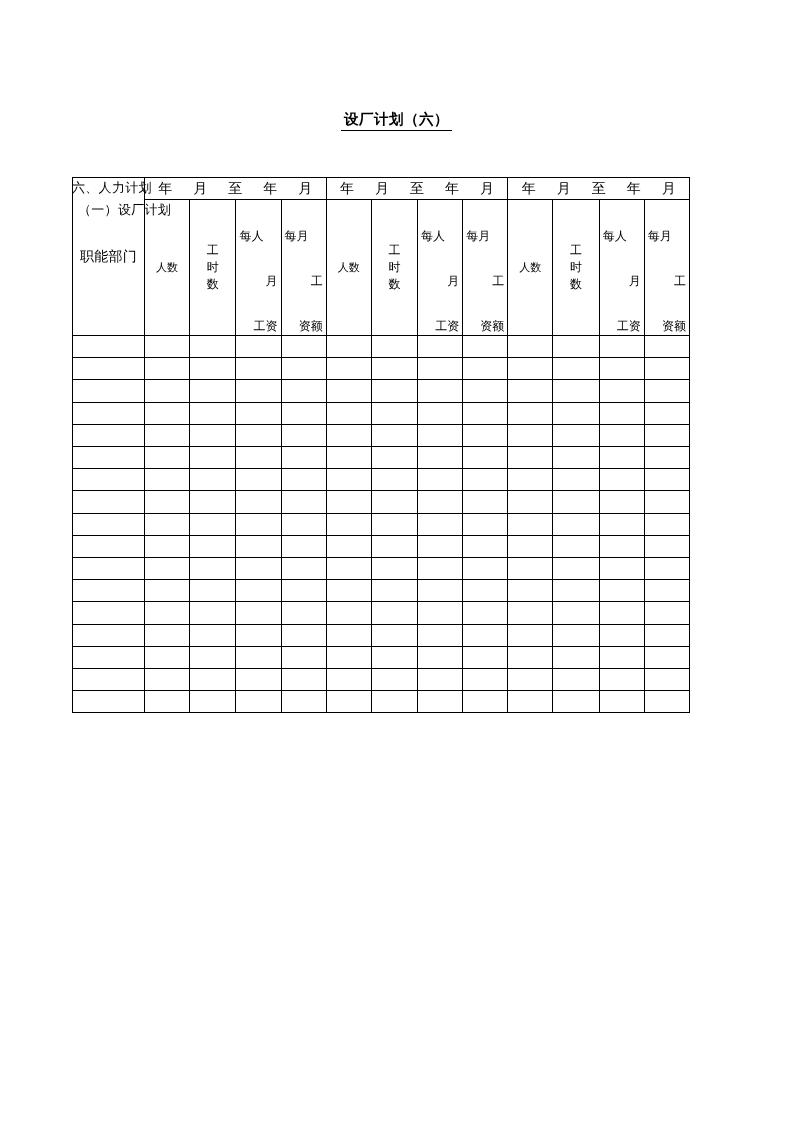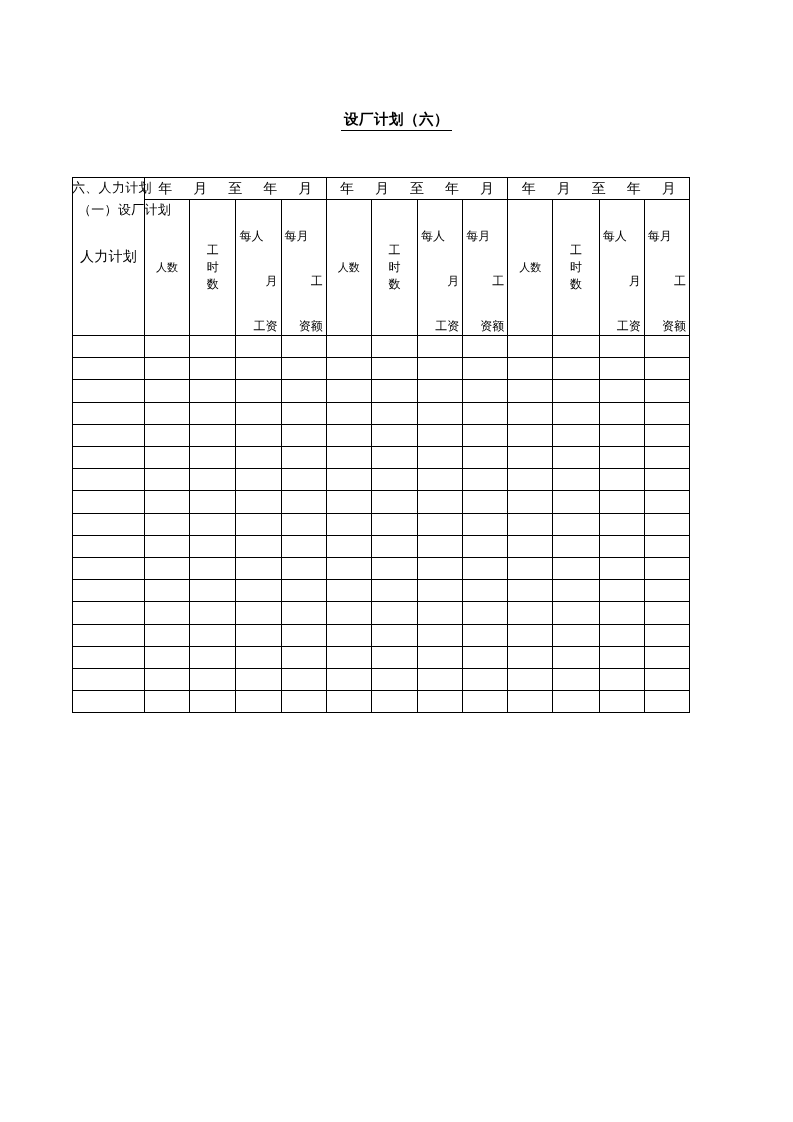--- a/index.html
+++ b/index.html
@@ -160,21 +160,21 @@
           <col class="c-pw">
           <col class="c-mw">
         <col class="c-cnt">
           <col class="c-hr">
           <col class="c-pw">
           <col class="c-mw">
       </colgroup>
       <thead>
         <tr class="group-row">
           <td class="rowlabel-cell" rowspan="2">
-            <span>人力计划</span>
+            <span>职能部门</span>
           </td>
           <td colspan="4">
             <span class="period-label">年　月　至　年　月</span>
           </td>
           <td colspan="4">
             <span class="period-label">年　月　至　年　月</span>
           </td>
           <td colspan="4">
             <span class="period-label">年　月　至　年　月</span>
           </td>

